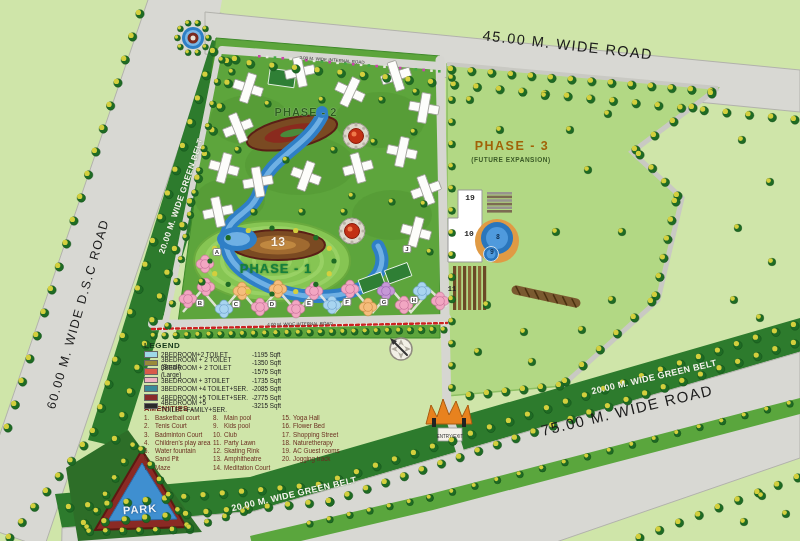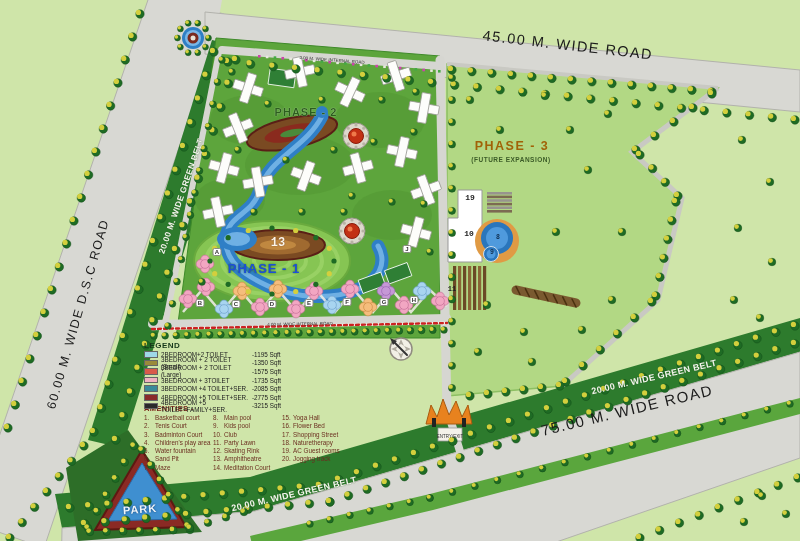--- a/index.html
+++ b/index.html
@@ -1066,21 +1066,21 @@
   <div class="lbl roadlbl" style="left:568px;top:45px;font-size:14.5px;transform:translate(-50%,-50%) rotate(6.5deg);">45.00 M. WIDE ROAD</div>
   <div class="lbl roadlbl" style="left:78px;top:314px;font-size:12.5px;transform:translate(-50%,-50%) rotate(-74deg);">60.00 M. WIDE D.S.C ROAD</div>
   <div class="lbl roadlbl" style="left:627px;top:410px;font-size:15px;transform:translate(-50%,-50%) rotate(-13.5deg);">75.00 M. WIDE ROAD</div>
   <div class="tinylbl" style="left:332px;top:60px;transform:translate(-50%,-50%) rotate(4.5deg);">4.00 M. WIDE INTERNAL ROAD</div>
   <div class="tinylbl" style="left:300px;top:324px;transform:translate(-50%,-50%) rotate(-1deg);">4.00 M. WIDE INTERNAL ROAD</div>
 
   <div class="lbl beltlbl" style="left:181px;top:196px;font-size:8.5px;transform:translate(-50%,-50%) rotate(-71deg);">20.00 M. WIDE GREEN BELT</div>
   <div class="lbl beltlbl" style="left:294px;top:494px;font-size:9px;transform:translate(-50%,-50%) rotate(-13deg);">20.00 M. WIDE GREEN BELT</div>
   <div class="lbl beltlbl" style="left:654px;top:377px;font-size:9px;transform:translate(-50%,-50%) rotate(-13deg);">20.00 M. WIDE GREEN BELT</div>
 
-  <div class="lbl phaselbl" style="left:264px;top:268px;font-size:13px;color:#1d4ed8;text-shadow:0 0 2px #2d6b1e;letter-spacing:1px;">PHASE - 1</div>
+  <div class="lbl phaselbl" style="left:276px;top:268px;font-size:13px;color:#15803d;text-shadow:0 0 2px #2d6b1e;letter-spacing:1px;">PHASE - 1</div>
   <div class="lbl phaselbl" style="left:306px;top:112px;font-size:11px;color:#2c5e1e;text-shadow:0 0 1px #d8eec2;letter-spacing:1px;text-align:right;">PHASE - 2</div>
   <div class="lbl phaselbl" style="left:512px;top:146px;font-size:12.5px;color:#a16207;letter-spacing:1.5px;">PHASE - 3</div>
   <div class="lbl phaselbl" style="left:511px;top:159px;font-size:6.5px;color:#3c5c28;letter-spacing:.5px;">(FUTURE EXPANSION)</div>
 
   <div class="lbl" style="left:140px;top:509px;font-size:11px;font-weight:bold;color:#eef4fa;text-shadow:0 0 2px #123a6a;transform:translate(-50%,-50%) rotate(-4deg);letter-spacing:1px;">PARK</div>
   <div class="tinylbl" style="left:450px;top:436px;">ENTRY/EXIT</div>
 
   <div class="badge" style="left:217px;top:252px;">A</div>
   <div class="badge" style="left:200px;top:303px;">B</div>
   <div class="badge" style="left:236px;top:304px;">C</div>

